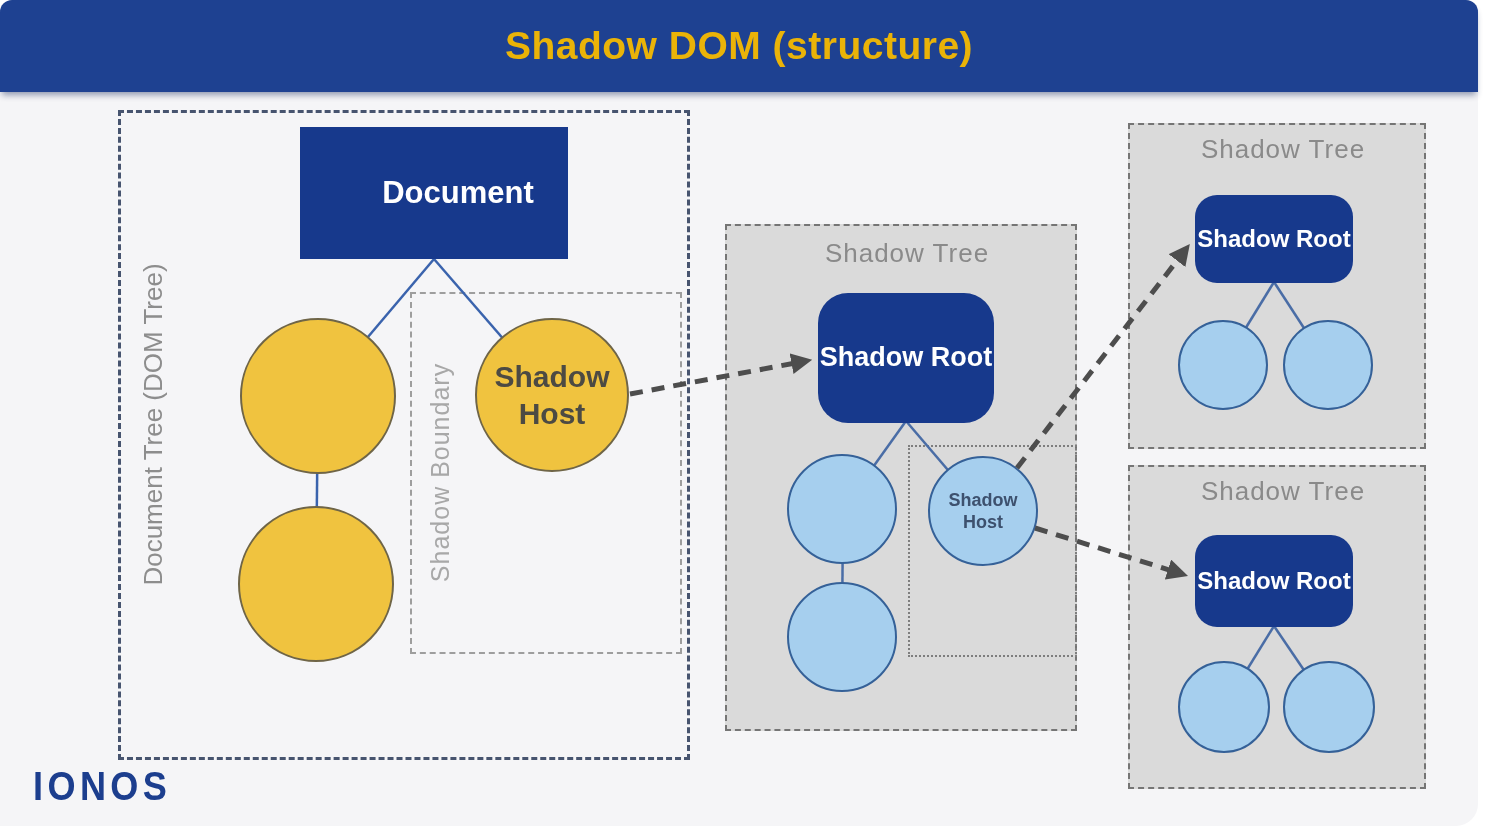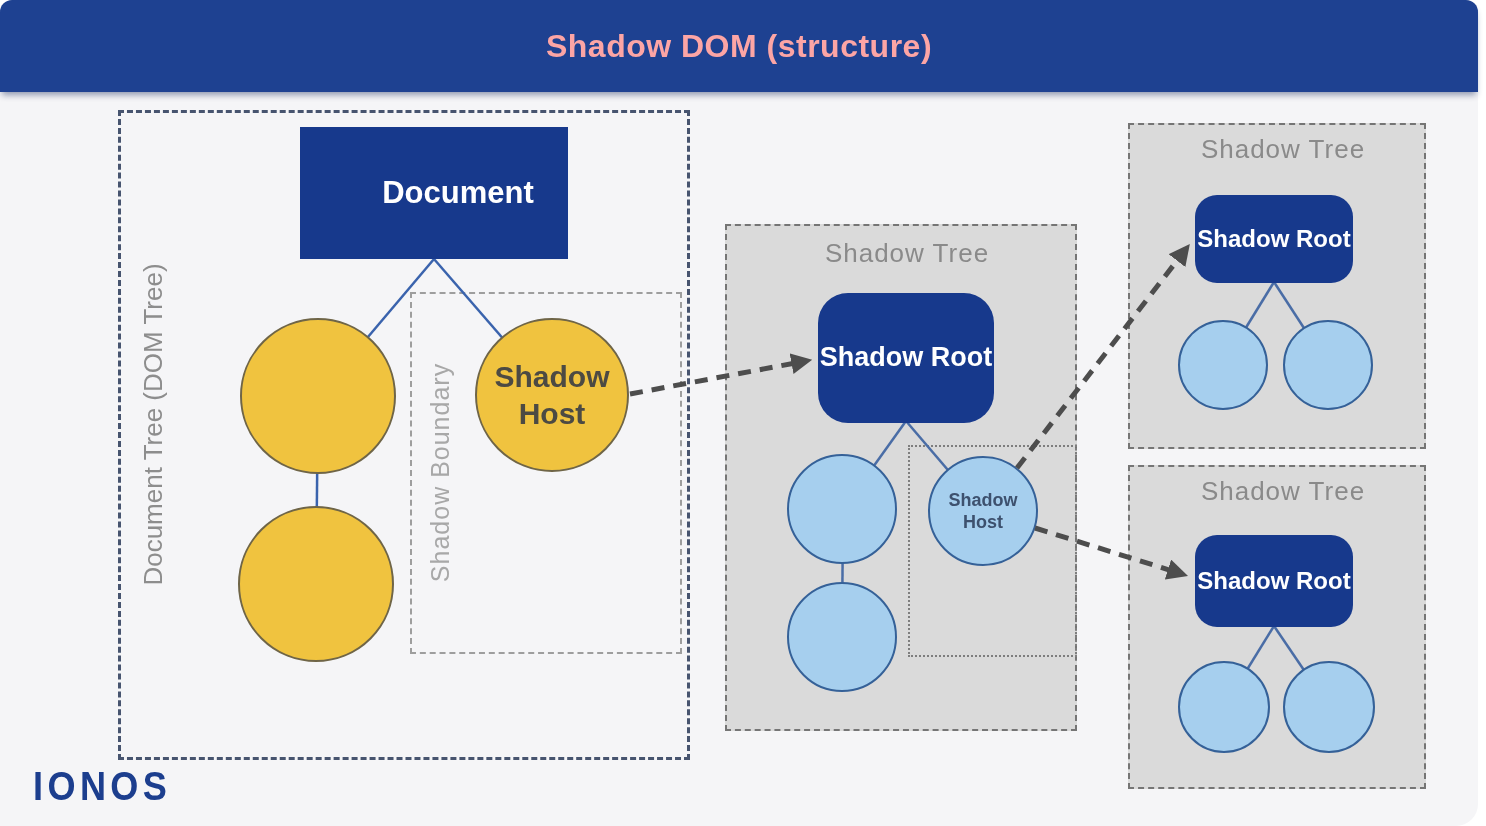--- a/index.html
+++ b/index.html
@@ -13,21 +13,21 @@
     background:#f5f5f7;border-radius:12px 12px 22px 0;
   }
   
   .header{
     position:absolute;left:0;top:0;width:1478px;height:92px;
     background:#1e4191;border-radius:12px 12px 0 0;
     display:flex;align-items:center;justify-content:center;
     box-shadow:0 5px 6px -2px rgba(20,40,90,.45);
     z-index:4;
   }
-  .header-title{color:#fca5a5;font-size:32px;font-weight:bold;letter-spacing:.5px;}
+  .header-title{color:#eab308;font-size:39px;font-weight:bold;letter-spacing:.5px;}
   
   .dom-frame{
     position:absolute;left:118px;top:110px;width:566px;height:644px;
     border:3px dashed #47546f;z-index:0;
   }
   .boundary-frame{
     position:absolute;left:410px;top:292px;width:268px;height:358px;
     border:2px dashed #9e9e9e;z-index:0;
   }
   .vlabel{

